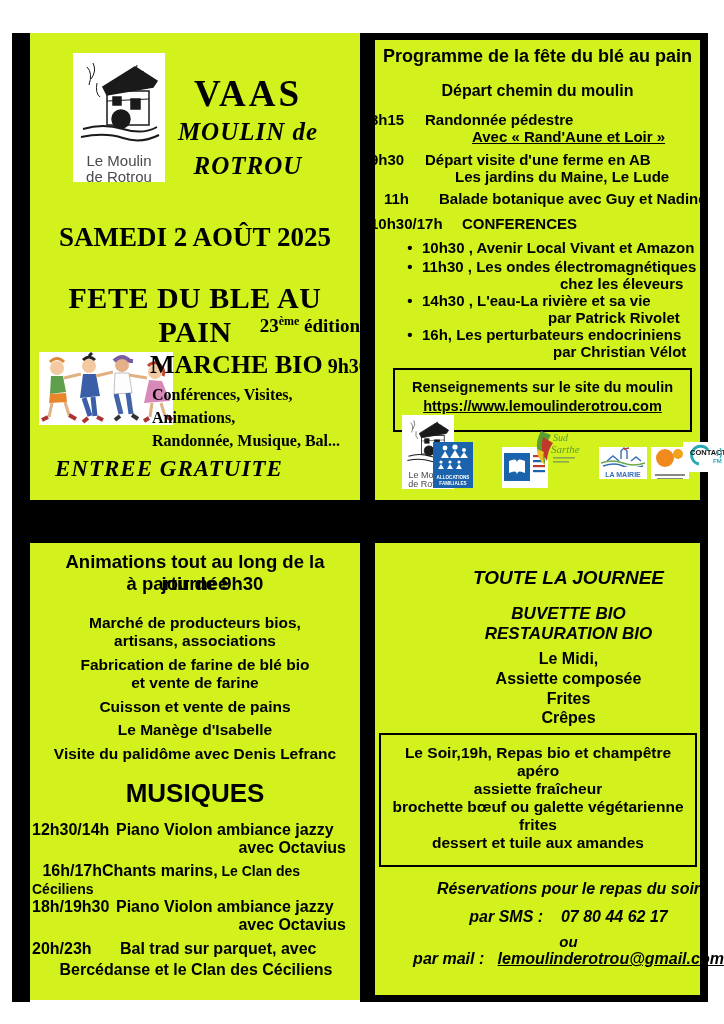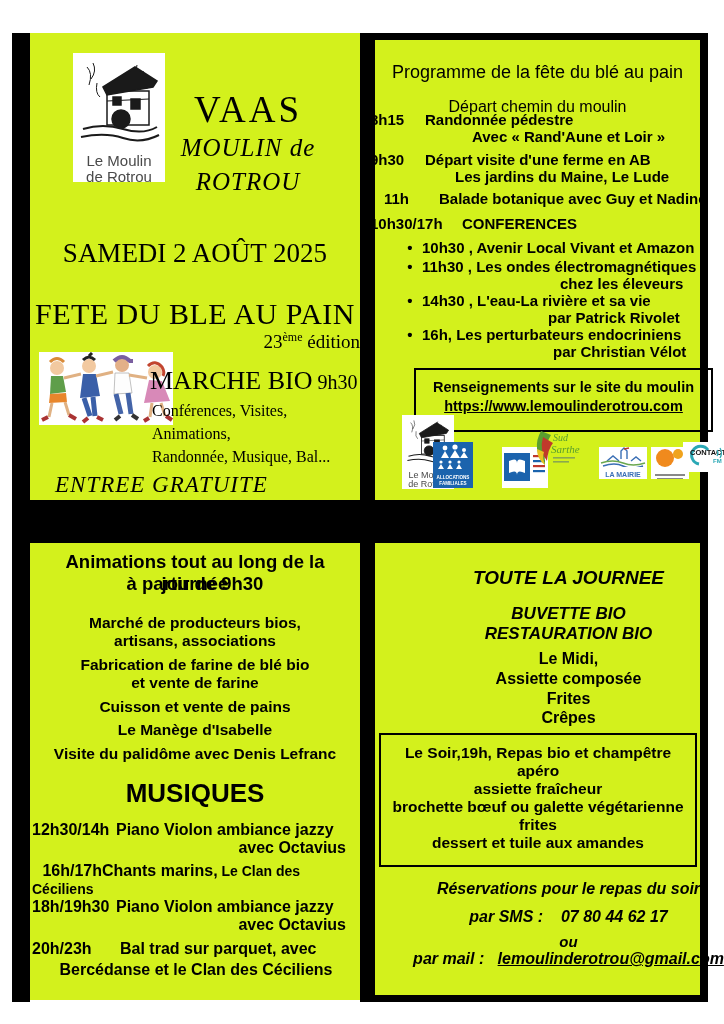--- a/index.html
+++ b/index.html
@@ -2,21 +2,21 @@
 <html><head>
 <meta charset="utf-8">
 <style>
   * { margin:0; padding:0; box-sizing:border-box; }
   body { background:#e8e8e8; font-family:"Liberation Sans", sans-serif; }
   .page { position:relative; width:724px; height:1024px; background:#ffffff; overflow:hidden; }
   .abs { position:absolute; }
   .panel { position:absolute; background:#d3f11c; }
   .bar { position:absolute; background:#000000; }
   .serif { font-family:"Liberation Serif", serif; }
-  .b { font-weight:normal;margin-top:16px; }
+  .b { font-weight:bold; }
   .i { font-style:italic; }
   .ctr { text-align:center; }
 
   
   .tl-head { position:absolute; left:140px; width:216px; text-align:center; color:#000; }
   .vaas { font-size:37px; letter-spacing:3px; }
   .venue { font-size:25px; letter-spacing:1px; }
   .date-line { position:absolute; left:30px; width:330px; text-align:center; font-size:27px; }
   .fete-line { position:absolute; left:30px; width:330px; text-align:center; font-size:30px; letter-spacing:0.5px; }
   .edition-line { position:absolute; left:30px; width:330px; text-align:right; font-size:19px; }
@@ -29,21 +29,21 @@
   
   .tr-title { position:absolute; left:375px; width:325px; text-align:center; font-size:18px; }
   .tr-sub   { position:absolute; left:375px; width:325px; text-align:center; font-size:16px; }
   .prow { position:absolute; left:370px; width:330px; font-size:15px; font-weight:bold; }
   .ptime { display:inline-block; width:55px; }
   .ptime-wide { display:inline-block; width:92px; }
   .pcont { position:absolute; font-size:15px; font-weight:bold; }
   .bul { position:absolute; font-size:15px; font-weight:bold; }
   .bul .dot { display:inline-block; width:24px; text-align:center; }
   .info-box { position:absolute; left:393px; top:368px; width:299px; height:64px; border:2px solid #000;
-              text-align:center; font-weight:bold; font-size:14.5px; padding-top:8px; line-height:19px;margin-left:21px; }
+              text-align:center; font-weight:bold; font-size:14.5px; padding-top:8px; line-height:19px; }
   .info-box .url { text-decoration:underline; }
 
   
   .logo-box { position:absolute; background:#ffffff; overflow:hidden;margin-left:25px; }
   .moulin-text { text-align:center; color:#4a4a4a; line-height:1.05; }
 
   
   .bl-title { position:absolute; left:32px; width:326px; text-align:center; font-size:18.5px; font-weight:bold; }
   .bl-item  { position:absolute; left:32px; width:326px; text-align:center; font-size:15.5px; font-weight:bold; }
   .musiques { position:absolute; left:32px; width:326px; text-align:center; font-size:26px; font-weight:bold; }
@@ -148,21 +148,21 @@
     <div>Randonnée, Musique, Bal...</div>
   </div>
   <div class="entree serif b i" style="top:456px;">ENTREE GRATUITE</div>
 
   <div class="tr-title b" style="top:46px;">Programme de la fête du blé au pain</div>
   <div class="tr-sub b" style="top:82px;">Départ chemin du moulin</div>
 
   <div class="prow" style="top:111px;">
     <span class="ptime">8h15</span><span>Randonnée pédestre</span>
   </div>
-  <div class="pcont" style="left:472px; top:128px;">Avec « Rand'Aune et Loir »</div>
+  <div class="pcont" style="left:472px; top:128px;text-decoration:underline;">Avec « Rand'Aune et Loir »</div>
 
   <div class="prow" style="top:151px;">
     <span class="ptime">9h30</span><span>Départ visite d'une ferme en AB</span>
   </div>
   <div class="pcont" style="left:455px; top:168px;">Les jardins du Maine, Le Lude</div>
 
   <div class="prow" style="top:190px;margin-left:14px;">
     <span class="ptime">11h</span><span>Balade botanique avec Guy et Nadine</span>
   </div>
 

